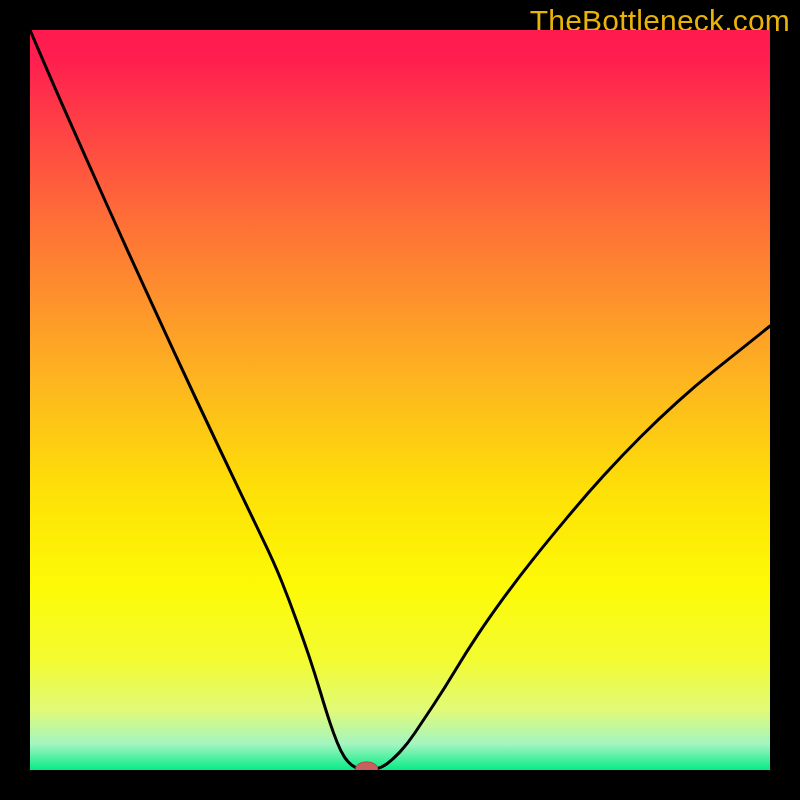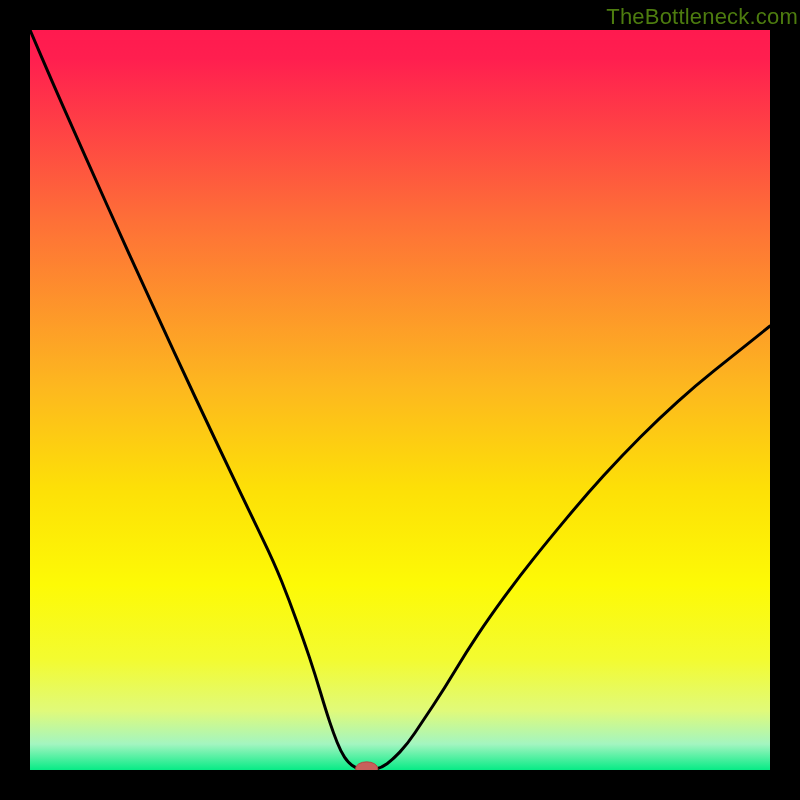--- a/index.html
+++ b/index.html
@@ -23,23 +23,23 @@
     position: absolute;
     top: 30px;
     left: 30px;
     width: 740px;
     height: 740px;
     overflow: hidden;
   }
   .watermark {
     position: absolute;
     top: 4px;
-    right: 2px;
-    color: #4d7c0f;
-    font-size: 22px;
+    right: 10px;
+    color: #eab308;
+    font-size: 30px;
     font-weight: 500;
     letter-spacing: 0.2px;
   }
 </style>
 </head>
 <body>
 
 <div class="frame">
   <div class="watermark">TheBottleneck.com</div>
 

